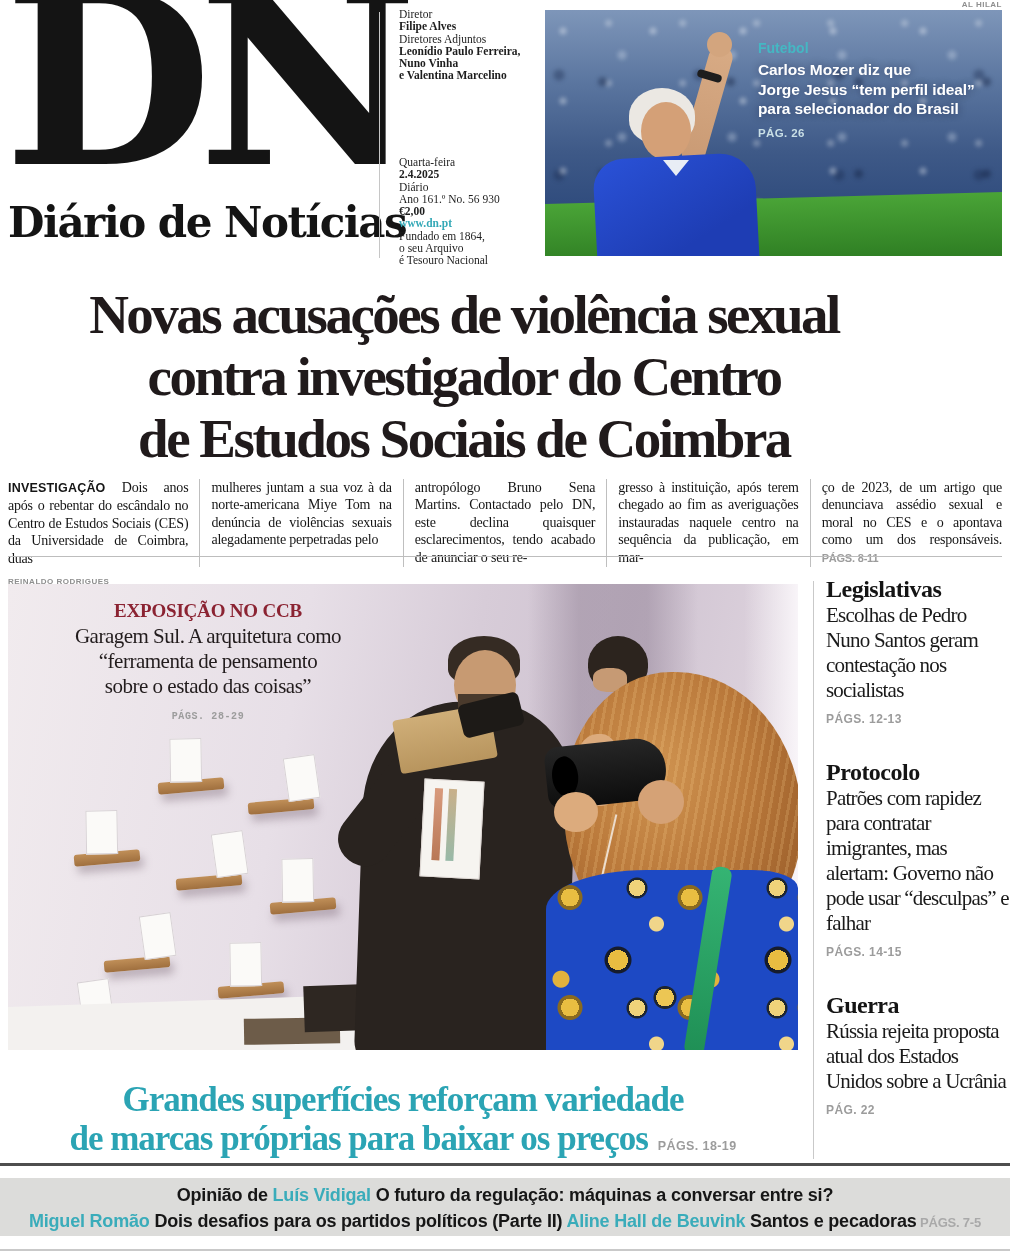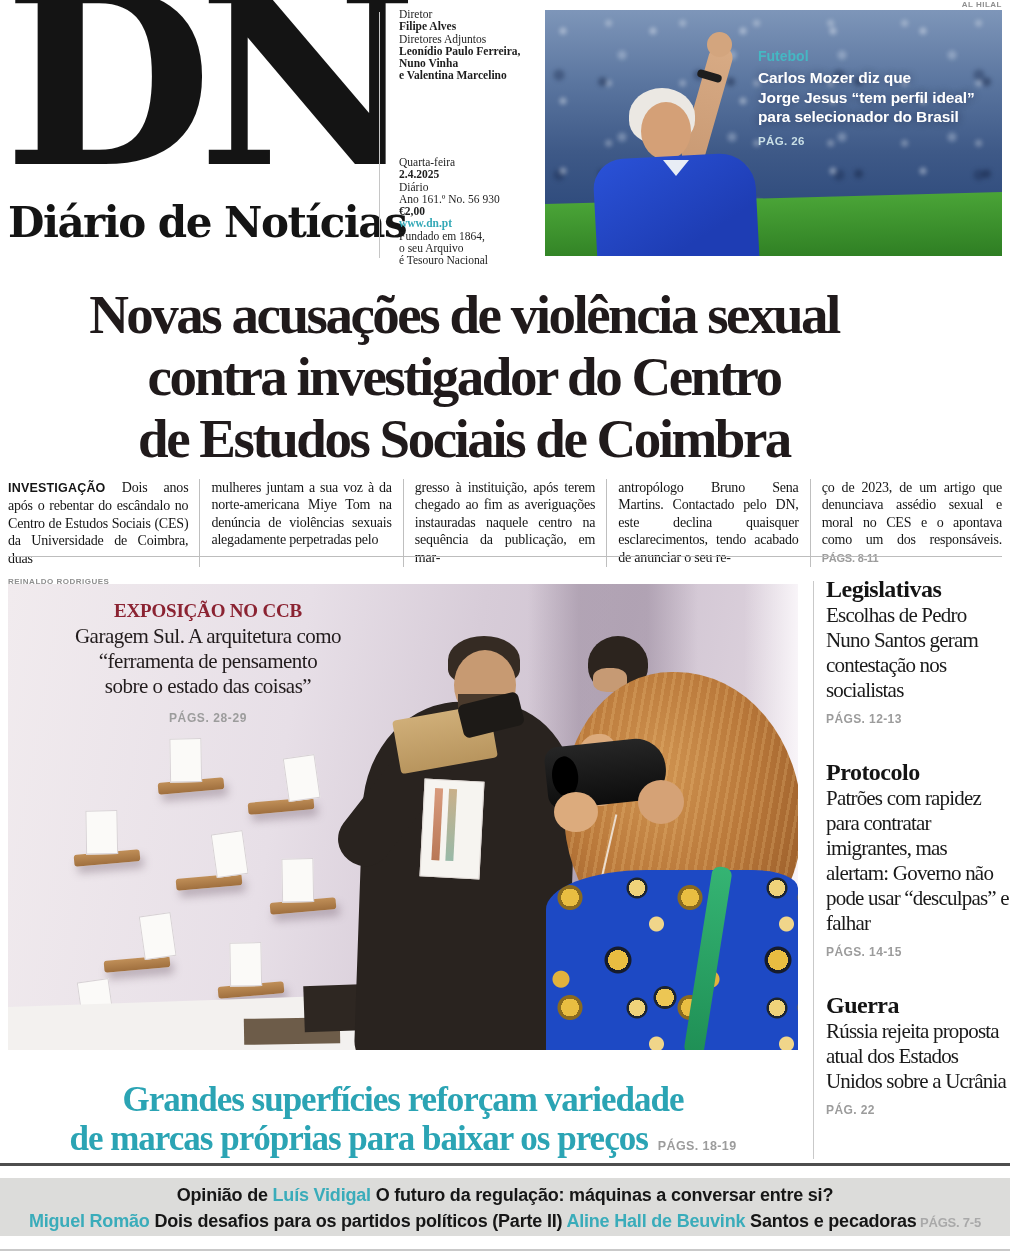--- a/index.html
+++ b/index.html
@@ -36,21 +36,21 @@
   .tp-hair{position:absolute;left:84px;top:78px;width:66px;height:56px;background:#ebe8e3;border-radius:50% 50% 42% 42%;}
   .tp-head{position:absolute;left:96px;top:92px;width:50px;height:58px;background:#d4a077;border-radius:50%;}
   .tp-arm{position:absolute;left:150px;top:34px;width:24px;height:122px;background:linear-gradient(#d8ab85,#c99a74);
           border-radius:12px;transform:rotate(16deg);}
   .tp-hand{position:absolute;left:162px;top:22px;width:25px;height:25px;background:#d3a57e;border-radius:50%;}
   .tp-watch{position:absolute;left:152px;top:62px;width:25px;height:8px;background:#1d1d1d;border-radius:4px;transform:rotate(16deg);}
   .tp-torso{position:absolute;left:50px;top:146px;width:162px;height:112px;border-radius:30px 36px 0 0;
             background:linear-gradient(150deg,#2a52d8 0%,#1e3db4 70%);transform:rotate(-3deg);}
   .tp-collar{position:absolute;left:118px;top:150px;width:0;height:0;border-left:13px solid transparent;
              border-right:13px solid transparent;border-top:16px solid #e8edf5;}
-  .tp-text{position:absolute;left:213px;top:30px;font-family:"Liberation Sans",sans-serif;margin-top:8px;}
+  .tp-text{position:absolute;left:213px;top:30px;font-family:"Liberation Sans",sans-serif;}
   .tp-kicker{color:#45b7c3;font-weight:700;font-size:14px;margin-bottom:4px;}
   .tp-line{color:#fff;font-weight:700;font-size:15.5px;line-height:19.5px;letter-spacing:-.1px;
            text-shadow:0 0 8px rgba(0,10,40,.45);}
   .tp-page{color:#c9dfe6;font-weight:700;font-size:11.5px;margin-top:8px;letter-spacing:.4px;}
 
   
   .lead{position:absolute;left:0;top:284px;width:928px;text-align:center;font-weight:700;
         color:#201a1b;font-size:55px;line-height:62px;letter-spacing:-2.5px;}
   .lead span{display:block;}
 
@@ -122,21 +122,21 @@
       radial-gradient(circle at 85% 45%,#f0d58a 0 7px,transparent 8px),
       radial-gradient(circle at 10% 78%,#e2b23c 0 8px,transparent 9px),
       radial-gradient(circle at 70% 85%,#ecc654 0 9px,#1d2530 9px 11px,transparent 12px);
     background-size:120px 110px,140px 120px,160px 150px,130px 120px,150px 140px,170px 150px;}
   .strap{position:absolute;left:690px;top:282px;width:20px;height:190px;border-radius:8px;
          background:linear-gradient(#35b473,#1f8f55);transform:rotate(9deg);}
   .expo{position:absolute;left:0;top:16px;width:400px;text-align:center;z-index:30;}
   .expo-kicker{font-weight:700;font-size:19px;color:#8b2332;letter-spacing:-.2px;margin-bottom:2px;}
   .expo-line{font-size:21px;line-height:25px;color:#221c1d;letter-spacing:-.5px;}
   .expo-line span{display:block;}
-  .expo-page{font-family:Liberation Sans, sans-serif;font-weight:700;font-size:12px;color:#9c9c9c;
+  .expo-page{font-family:Liberation Mono, monospace;font-weight:700;font-size:10px;color:#9c9c9c;
              margin-top:12px;letter-spacing:.6px;}
 
   
   .sidebar-rule{position:absolute;left:813px;top:581px;width:1px;height:578px;background:#c9c9c9;}
   .sidebar{position:absolute;left:826px;top:576px;width:184px;}
   .sb-item{margin-bottom:33px;}
   .sb-title{font-weight:700;font-size:24px;line-height:27px;color:#141414;letter-spacing:-.5px;}
   .sb-body{font-size:21px;line-height:25px;color:#1a1a1a;letter-spacing:-.8px;}
   .sb-page{font-family:"Liberation Sans",sans-serif;font-weight:700;font-size:12px;color:#9c9c9c;
            margin-top:9px;letter-spacing:.4px;}
@@ -216,24 +216,24 @@
 
   <div class="deck">
     <div class="deck-col">
       <span class="kicker">INVESTIGAÇÃO</span>
       <span>Dois anos após o rebentar do escândalo no Centro de Estudos Sociais (CES) da Universidade de Coimbra, duas</span>
     </div>
     <div class="deck-col">
       <span>mulheres juntam a sua voz à da norte-americana Miye Tom na denúncia de violências sexuais alegadamente perpetradas pelo</span>
     </div>
     <div class="deck-col">
+      <span>antropólogo Bruno Sena Martins. Contactado pelo DN, este declina quaisquer esclarecimentos, tendo acabado de anunciar o seu re-</span>
+    </div>
+    <div class="deck-col">
       <span>gresso à instituição, após terem chegado ao fim as averiguações instauradas naquele centro na sequência da publicação, em mar-</span>
-    </div>
-    <div class="deck-col">
-      <span>antropólogo Bruno Sena Martins. Contactado pelo DN, este declina quaisquer esclarecimentos, tendo acabado de anunciar o seu re-</span>
     </div>
     <div class="deck-col">
       <span>ço de 2023, de um artigo que denunciava assédio sexual e moral no CES e o apontava como um dos responsáveis.</span>
       <span class="page-ref">PÁGS. 8-11</span>
     </div>
   </div>
 
   <div class="rule-1"></div>
   <div class="photo-credit">REINALDO RODRIGUES</div>
 

